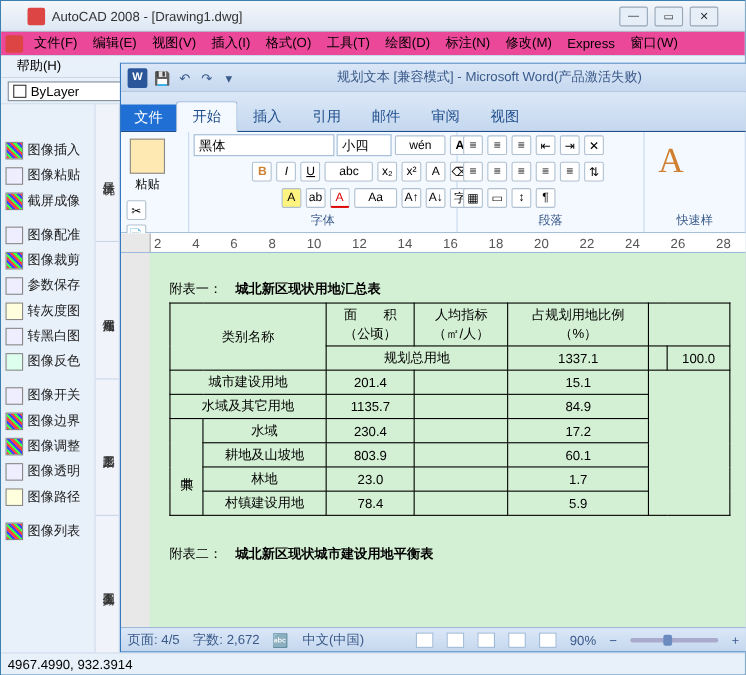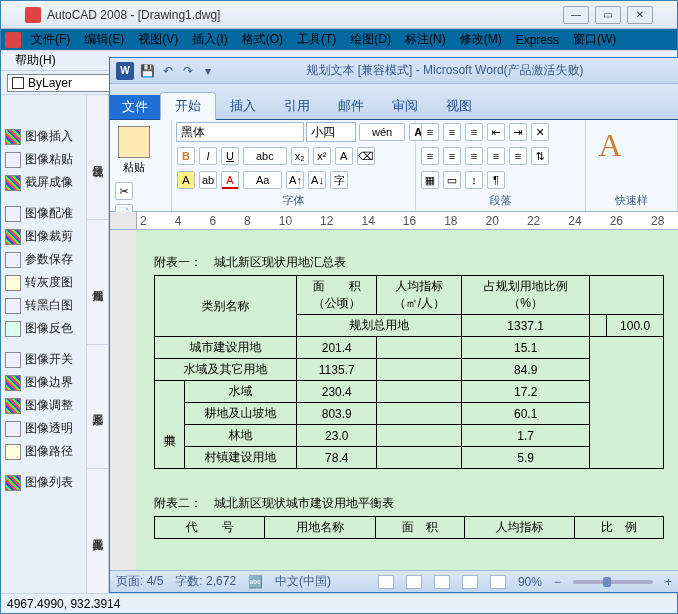--- a/index.html
+++ b/index.html
@@ -6,21 +6,21 @@
 body{width:678px;height:614px;overflow:hidden;background:#fff}
 
 
 .acad{width:678px;height:614px;display:flex;flex-direction:column;border:1px solid #3c7fb1}
 .acad-title{height:28px;background:linear-gradient(#f4f7fb,#dde7f4);display:flex;align-items:center;padding:0 24px;border-bottom:1px solid #a8b8c8}
 .acad-title .icon{width:16px;height:16px;background:#d44;border-radius:2px;margin-right:6px}
 .acad-title .txt{flex:1;color:#333}
 .wbtns{display:flex;gap:6px}
 .wbtn{width:26px;height:18px;border:1px solid #96a6b6;background:#e6eef8;display:flex;align-items:center;justify-content:center;border-radius:2px;font-size:10px;color:#333}
 
-.acad-menu{height:22px;background:#0369a1;display:flex;align-items:center;padding:0 4px;gap:2px;border-bottom:1px solid #c9d6e8}
+.acad-menu{height:22px;background:#ec4899;display:flex;align-items:center;padding:0 4px;gap:2px;border-bottom:1px solid #c9d6e8}
 .acad-menu .micon{width:16px;height:16px;background:#d44;border-radius:2px;margin-right:2px}
 .amitem{padding:2px 6px;color:#000;white-space:nowrap}
 .acad-menu2{height:20px;background:#e8f0fa;border-bottom:1px solid #c9d6e8;display:flex;align-items:center;padding:0 8px}
 
 .bylayer-row{height:24px;background:#e8f0fa;display:flex;align-items:center;padding:0 6px;border-bottom:1px solid #c9d6e8}
 .bylayer{width:108px;height:18px;border:1px solid #7a8a9a;background:#fff;display:flex;align-items:center;padding:0 4px;font-size:11px}
 .bylayer .sw{width:12px;height:12px;background:#fff;border:1px solid #333;margin-right:4px}
 
 .acad-body{flex:1;display:flex;position:relative;min-height:0}
 
@@ -69,21 +69,21 @@
 
 .ruler{height:18px;background:#fff;border-bottom:1px solid #9db8d8;display:flex;align-items:center;padding-left:30px;overflow:hidden;font-size:9px;color:#555;position:relative}
 .ruler::before{content:"";position:absolute;left:0;top:0;width:26px;height:18px;background:#e8e8e8;border-right:1px solid #aaa}
 .rt{margin-right:28px}
 
 .doc-area{flex:1;background:#d4f0d4;overflow:hidden;position:relative}
 .doc-area::before{content:"";position:absolute;left:0;top:0;width:26px;bottom:0;background:#e8e8e8}
 .docpage{margin-left:30px;padding:24px 14px 8px;color:#000}
 .tbl-title{font-size:13px;margin-bottom:4px;display:flex}
 .tbl-title .prefix{margin-right:12px}
-.tbl-title .ttxt{font-weight:normal}
+.tbl-title .ttxt{font-weight:bold}
 table.land{width:100%;border-collapse:collapse;border:1.5px solid #000;background:#d4f0d4}
 table.land td,table.land th{border:1px solid #000;padding:2px 6px;text-align:center;font-size:12px;height:22px}
 table.land .vcell{width:22px}
 
 .tbl2{margin-top:26px}
 table.land2{width:100%;border-collapse:collapse;border:1.5px solid #000}
 table.land2 td{border:1px solid #000;padding:2px 6px;text-align:center;font-size:12px;height:22px}
 
 .word-status{height:22px;background:linear-gradient(#dbe7f7,#c5d8ef);border-top:1px solid #9db8d8;display:flex;align-items:center;padding:0 6px;gap:12px;font-size:11px;color:#3a5a8a}
 .word-status .sp{flex:1}
@@ -236,21 +236,21 @@
               <div style="display:flex;flex-direction:column;gap:2px;padding-top:4px">
                 <div class="sm">✂</div>
                 <div class="sm">📄</div>
                 <div class="sm">🖌</div>
               </div>
             </div>
             <div class="lbl">剪贴板</div>
           </div>
 
           <div class="rgrp" style="width:244px">
-            <div class="body" style="flex-direction:row;align-items:flex-end">
+            <div class="body" style="flex-direction:column;align-items:flex-end">
               <div class="fontrow">
                 <div class="sel" style="width:128px">
                     <span>黑体</span>
                   </div>
                 <div class="sel" style="width:50px">
                     <span>小四</span>
                   </div>
                 <div class="sm wider">wén</div>
                 <div class="sm" style="font-weight:bold">A</div>
               </div>
@@ -389,31 +389,20 @@
                     <td>5.9</td>
                   </tr>
             </tbody>
               </table>
 
             <div class="tbl2">
               <div class="tbl-title">
                 <span class="prefix">附表二：</span>
                 <span class="ttxt">城北新区现状城市建设用地平衡表</span>
               </div>
-              <table class="land2">
-                <tbody>
-                    <tr>
-                  <td>代　　号</td>
-                  <td>用地名称</td>
-                  <td>面　积</td>
-                  <td>人均指标</td>
-                  <td>比　例</td>
-                </tr>
-              </tbody>
-                </table>
             </div>
           </div>
         </div>
 
         <div class="word-status">
           <span>页面: 4/5</span>
           <span>字数: 2,672</span>
           <span>🔤</span>
           <span>中文(中国)</span>
           <div class="sp"></div>

